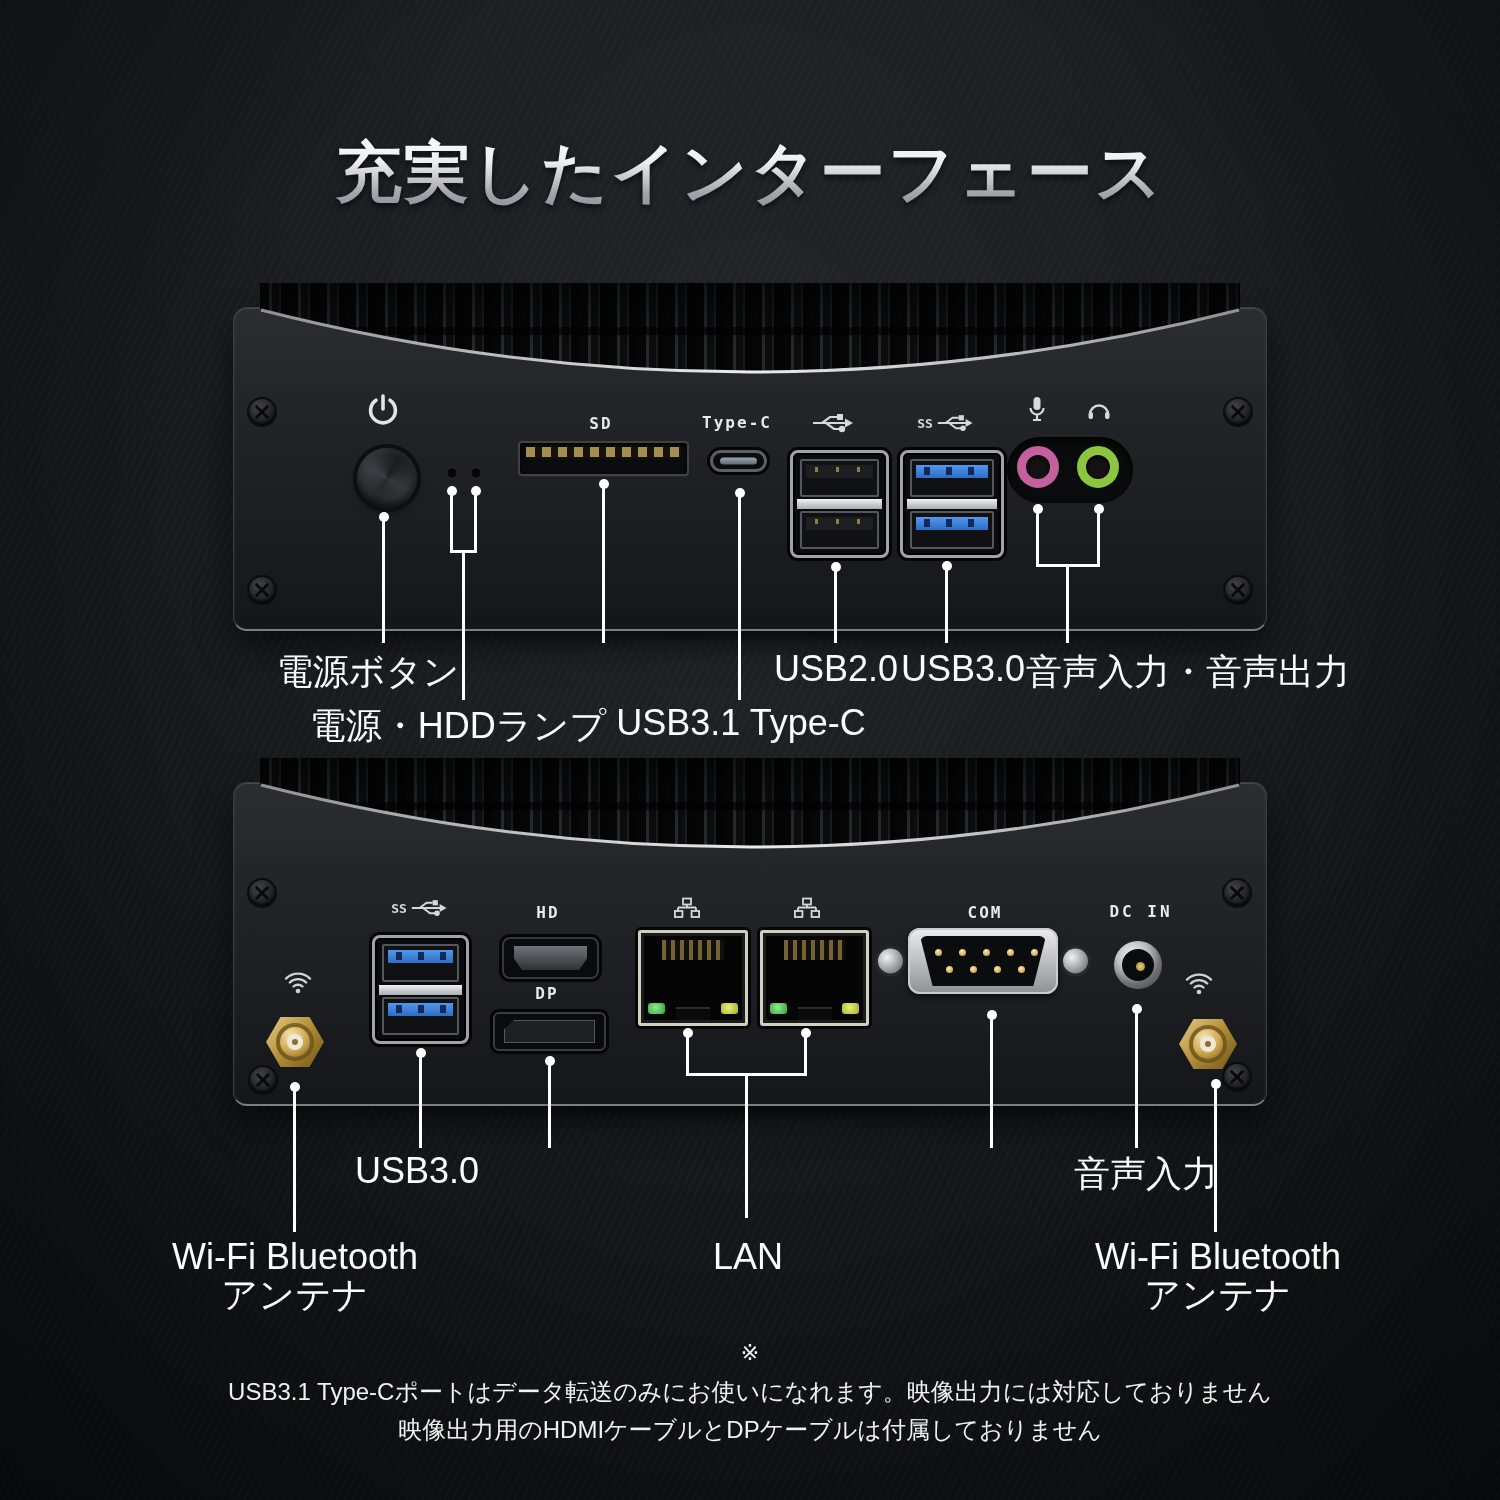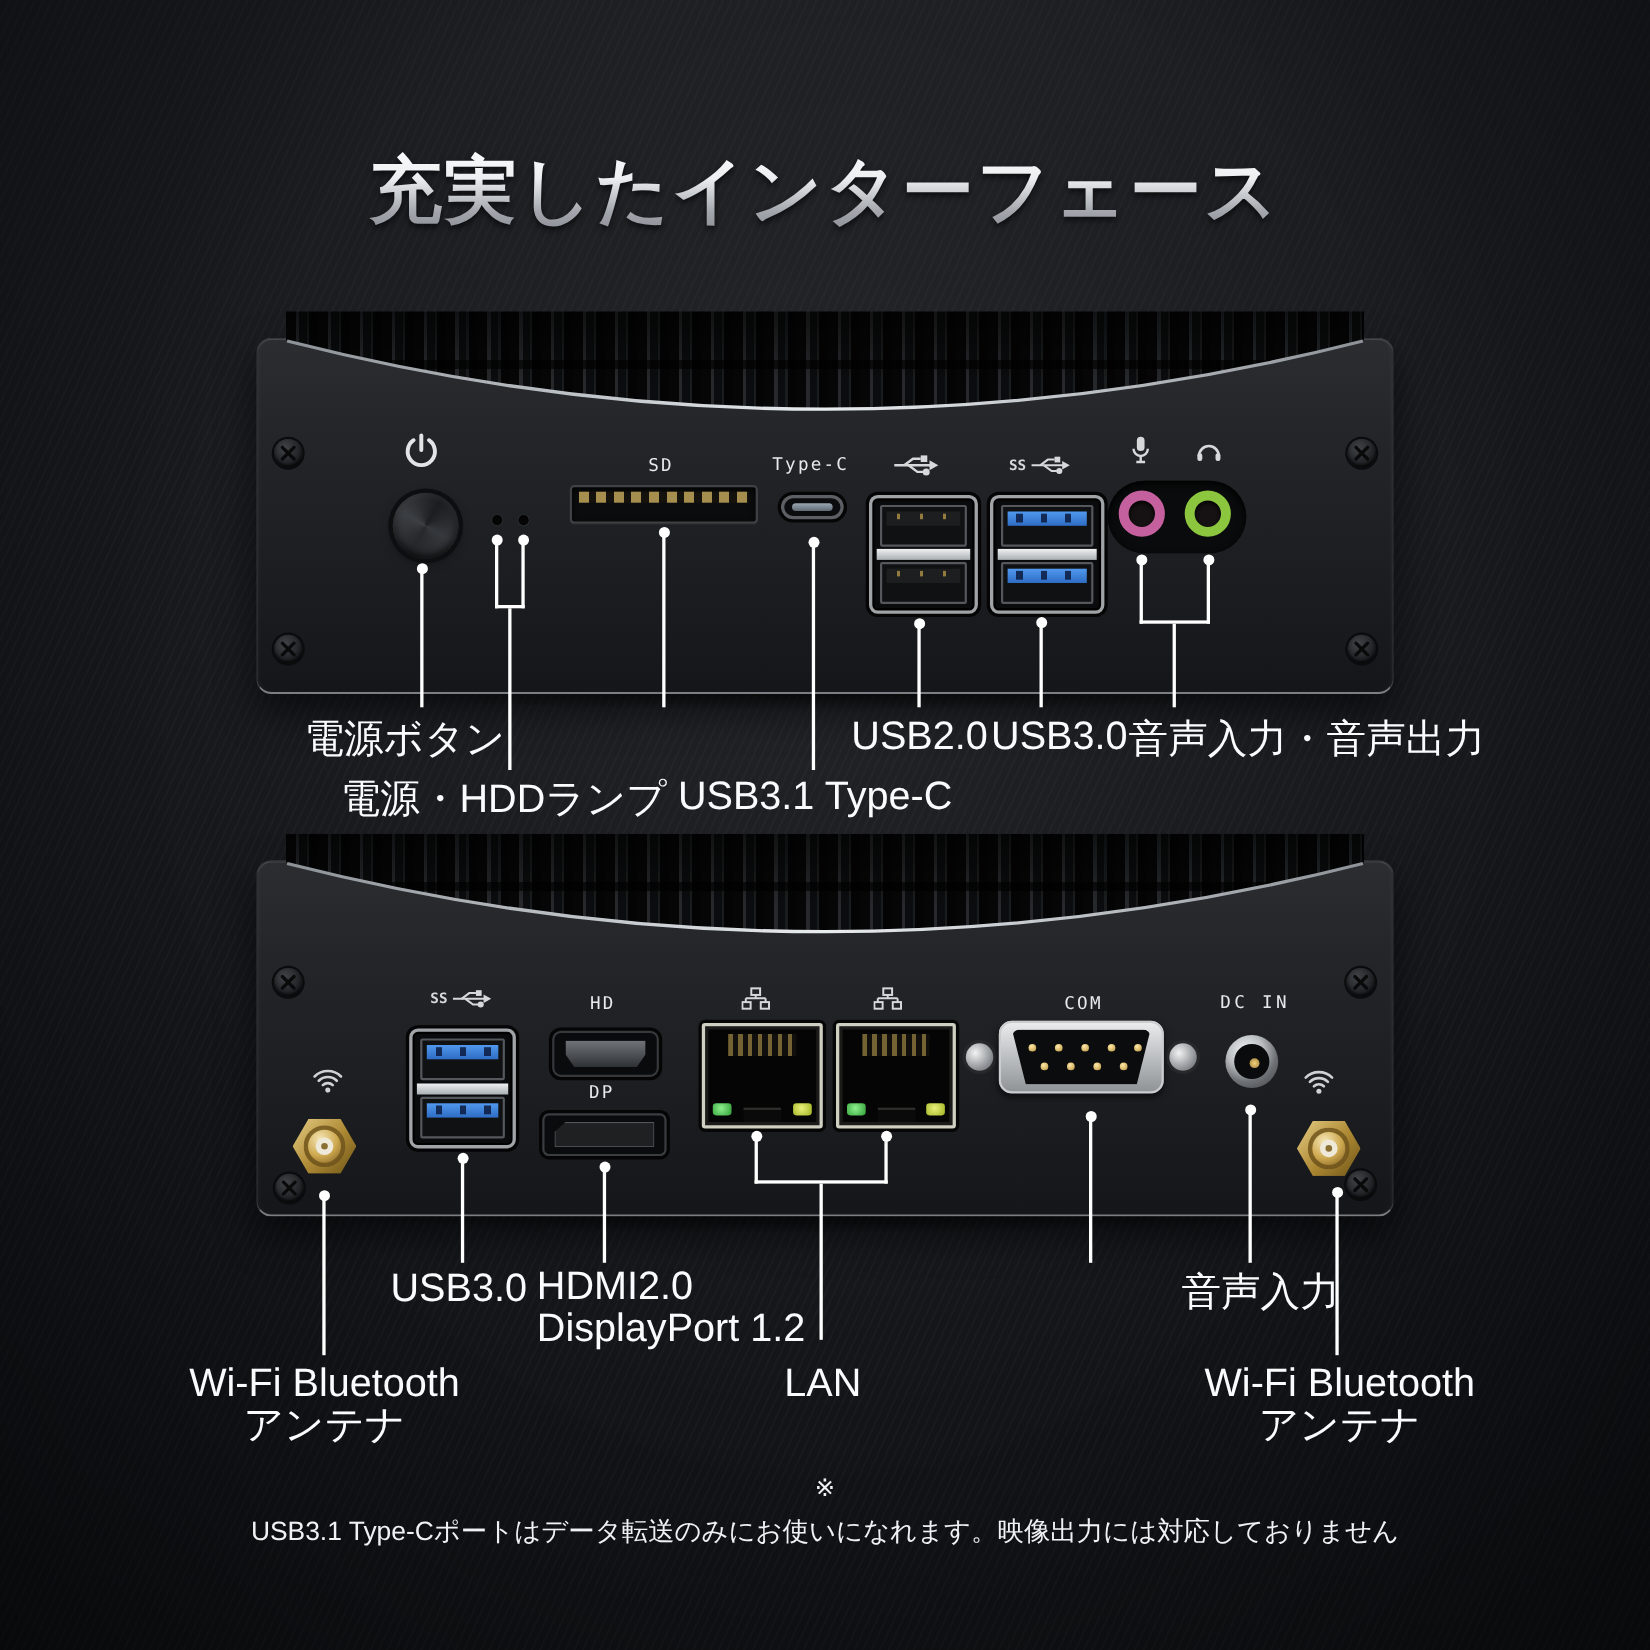--- a/index.html
+++ b/index.html
@@ -36,21 +36,21 @@
     clip-path: path("M0 0 H980 V26 Q490 150 0 26 Z");}
   .rim{position:absolute;left:27px;top:0;z-index:3;pointer-events:none;}
   .ctr{position:absolute;transform:translate(-50%,-50%);}
   .screw{width:26px;height:26px;border-radius:50%;z-index:4;
     background:radial-gradient(circle at 38% 32%, #404347, #232528 55%, #0e0f10 90%);
     box-shadow:0 0 0 2px #0a0b0c, inset 0 -2px 3px rgba(0,0,0,.8);}
   .screw::before,.screw::after{content:"";position:absolute;left:50%;top:50%;width:18px;height:3px;
     background:#0a0a0b;border-radius:2px;}
   .screw::before{transform:translate(-50%,-50%) rotate(45deg);}
   .screw::after{transform:translate(-50%,-50%) rotate(-45deg);}
-  .marking{font-family:"DejaVu Sans Mono","Liberation Mono",monospace;font-weight:normal;z-index:4;
+  .marking{font-family:"DejaVu Sans Mono","Liberation Mono",monospace;font-weight:bold;z-index:4;
     color:#e7e9eb;font-size:16px;letter-spacing:2px;white-space:nowrap;}
   .icon{z-index:4;}
   .pwrbtn{width:60px;height:60px;border-radius:50%;z-index:4;
     background:conic-gradient(from 210deg,#26282b,#3c3f43 25%,#1b1d20 50%,#35383c 75%,#26282b);
     box-shadow:inset 0 2px 6px rgba(255,255,255,.08),inset 0 -3px 8px rgba(0,0,0,.85),
       0 0 0 4px #0d0e10,0 3px 10px rgba(0,0,0,.6);}
   .ledhole{width:9px;height:9px;border-radius:50%;background:#060607;z-index:4;
     box-shadow:inset 0 1px 2px #000,0 0 0 1px #2a2c2e;}
   .sdslot{position:absolute;background:#0b0c0d;border:2px solid #3f4245;border-radius:4px;z-index:4;
     box-shadow:inset 0 2px 6px rgba(0,0,0,.9),0 1px 0 rgba(255,255,255,.05);}
@@ -399,33 +399,30 @@
   <div class="dot" style="left:688px;top:1033px"></div>
   <div class="dot" style="left:806px;top:1033px"></div>
   <div class="cl" style="left:990px;top:1015px;width:3px;height:133px"></div>
   <div class="dot" style="left:992px;top:1015px"></div>
   <div class="cl" style="left:1135px;top:1009px;width:3px;height:139px"></div>
   <div class="dot" style="left:1137px;top:1009px"></div>
   <div class="cl" style="left:1214px;top:1084px;width:3px;height:148px"></div>
   <div class="dot" style="left:1216px;top:1084px"></div>
 
   <div class="lbl" style="left:417px;top:1150px">USB3.0</div>
-  <div class="lbl la lbl2" style="left:488px;top:1150px;text-align:left">
-    <div>HDMI2.0</div>
-    <div>DisplayPort 1.2</div>
-  </div>
   <div class="lbl" style="left:1146px;top:1150px">音声入力</div>
   <div class="lbl lbl2" style="left:295px;top:1238px">
     <div>Wi-Fi Bluetooth</div>
     <div>アンテナ</div>
   </div>
   <div class="lbl lbl2" style="left:748px;top:1238px">
     <div>LAN</div>
   </div>
   <div class="lbl lbl2" style="left:1218px;top:1238px">
     <div>Wi-Fi Bluetooth</div>
     <div>アンテナ</div>
   </div>
 
   <div class="foot" style="top:1340px;font-size:22px">※</div>
   <div class="foot" style="top:1376px;font-size:24px">USB3.1 Type-Cポートはデータ転送のみにお使いになれます。映像出力には対応しておりません</div>
+  <div class="foot" style="top:1414px;font-size:24px">映像出力用のHDMIケーブルとDPケーブルは付属しておりません</div>
 
 </div>
 
 </body></html>

